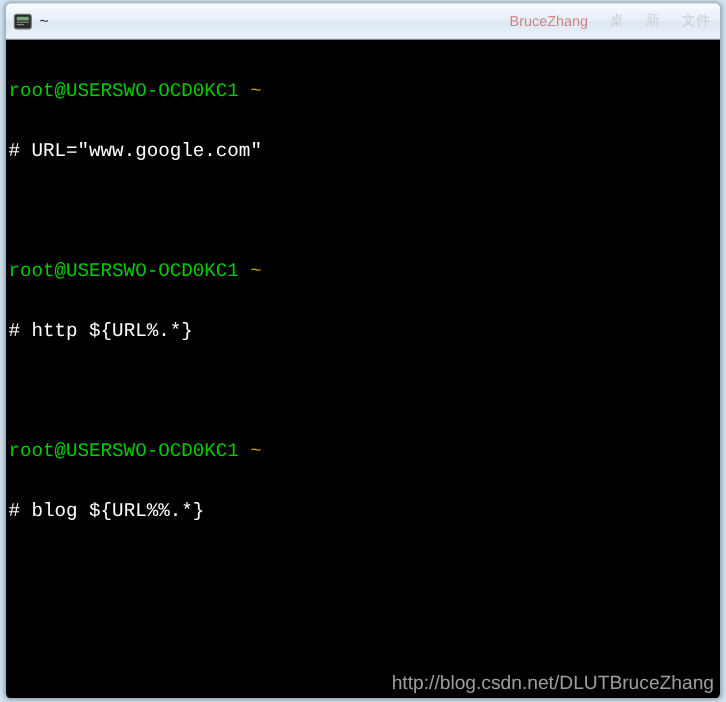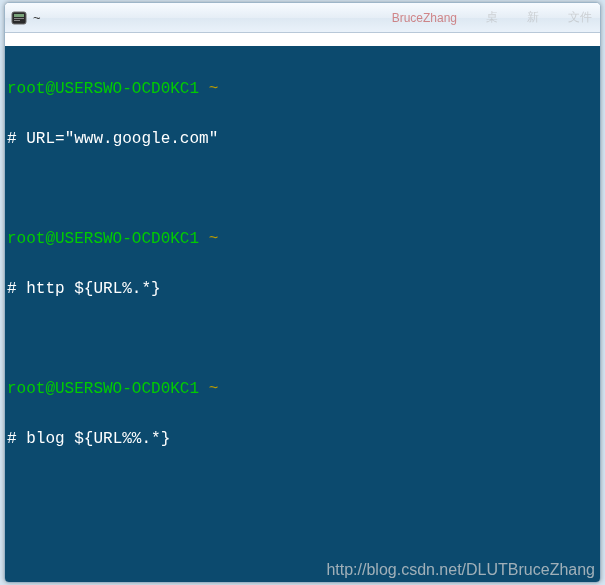--- a/index.html
+++ b/index.html
@@ -50,38 +50,37 @@
     flex: 0 0 auto;
     color: #333;
   }
   .title-right {
     position: absolute;
     right: 8px;
     top: 0;
     height: 100%;
     display: flex;
     align-items: center;
-    gap: 29px;
+    gap: 18px;
     font-size: 12px;
     color: #999;
   }
   .title-user { color: #c04040; font-weight: 500; opacity: 0.6; filter: blur(0.4px);}
   .title-faded { color: #b0b0b0; opacity: 0.5; filter: blur(0.4px);}
   .terminal {
     flex: 1;
-    background: #0c4a6e;
+    background: #000000;
     color: #fff;
     font-size: 16px;
     line-height: 25px;
     padding: 6px 2px 6px 2px;
     white-space: pre;
     overflow: hidden;
     font-family: "SimSun","NSimSun","Courier New",monospace;
     position: relative;
-    margin-top: 13px;
   }
   .line { display: block; min-height: 25px; }
   .prompt-host { color: #00cc00; }
   .prompt-tilde { color: #b89a00; }
   .cmd { color: #ffffff; }
   .out { color: #ffffff; }
   @keyframes blink { 50% { opacity: 0; } }
   .watermark {
     position: absolute;
     right: 10px;

